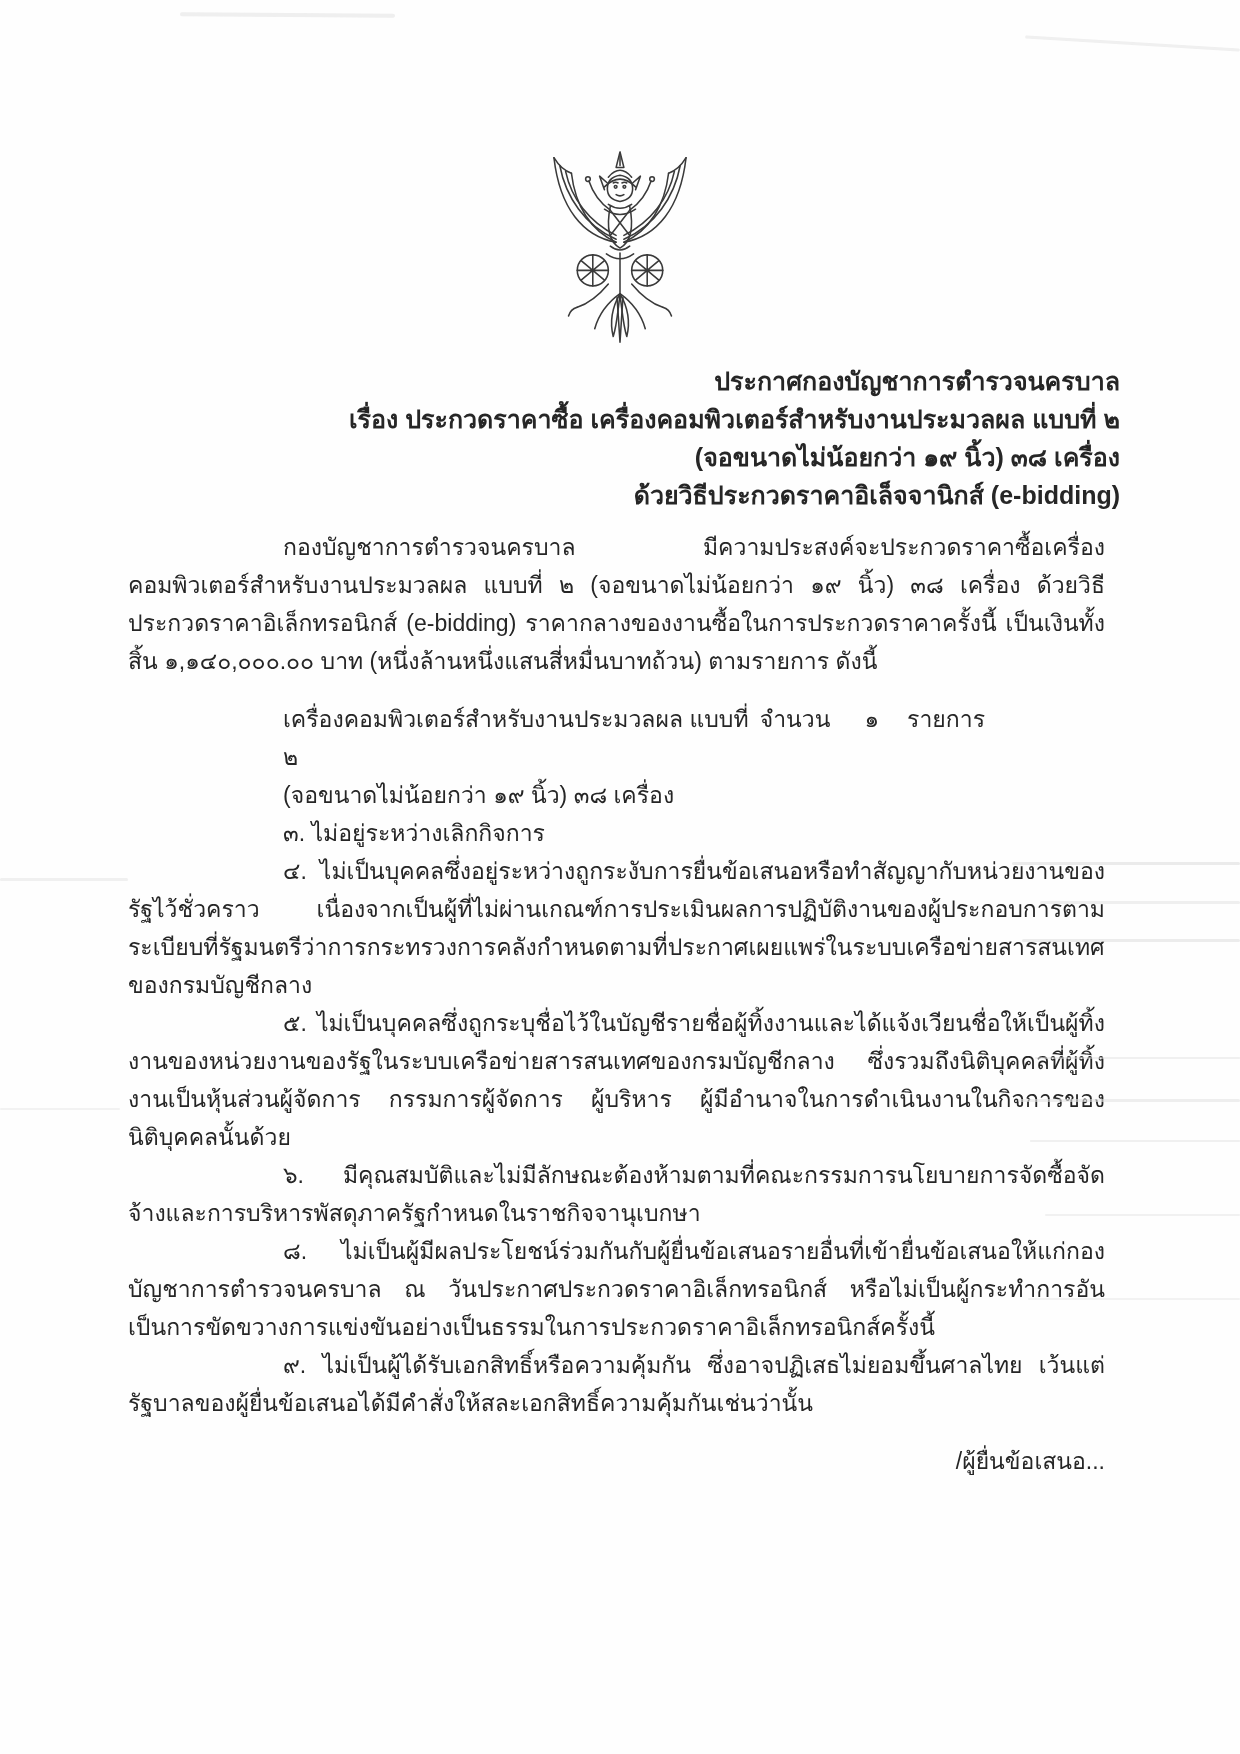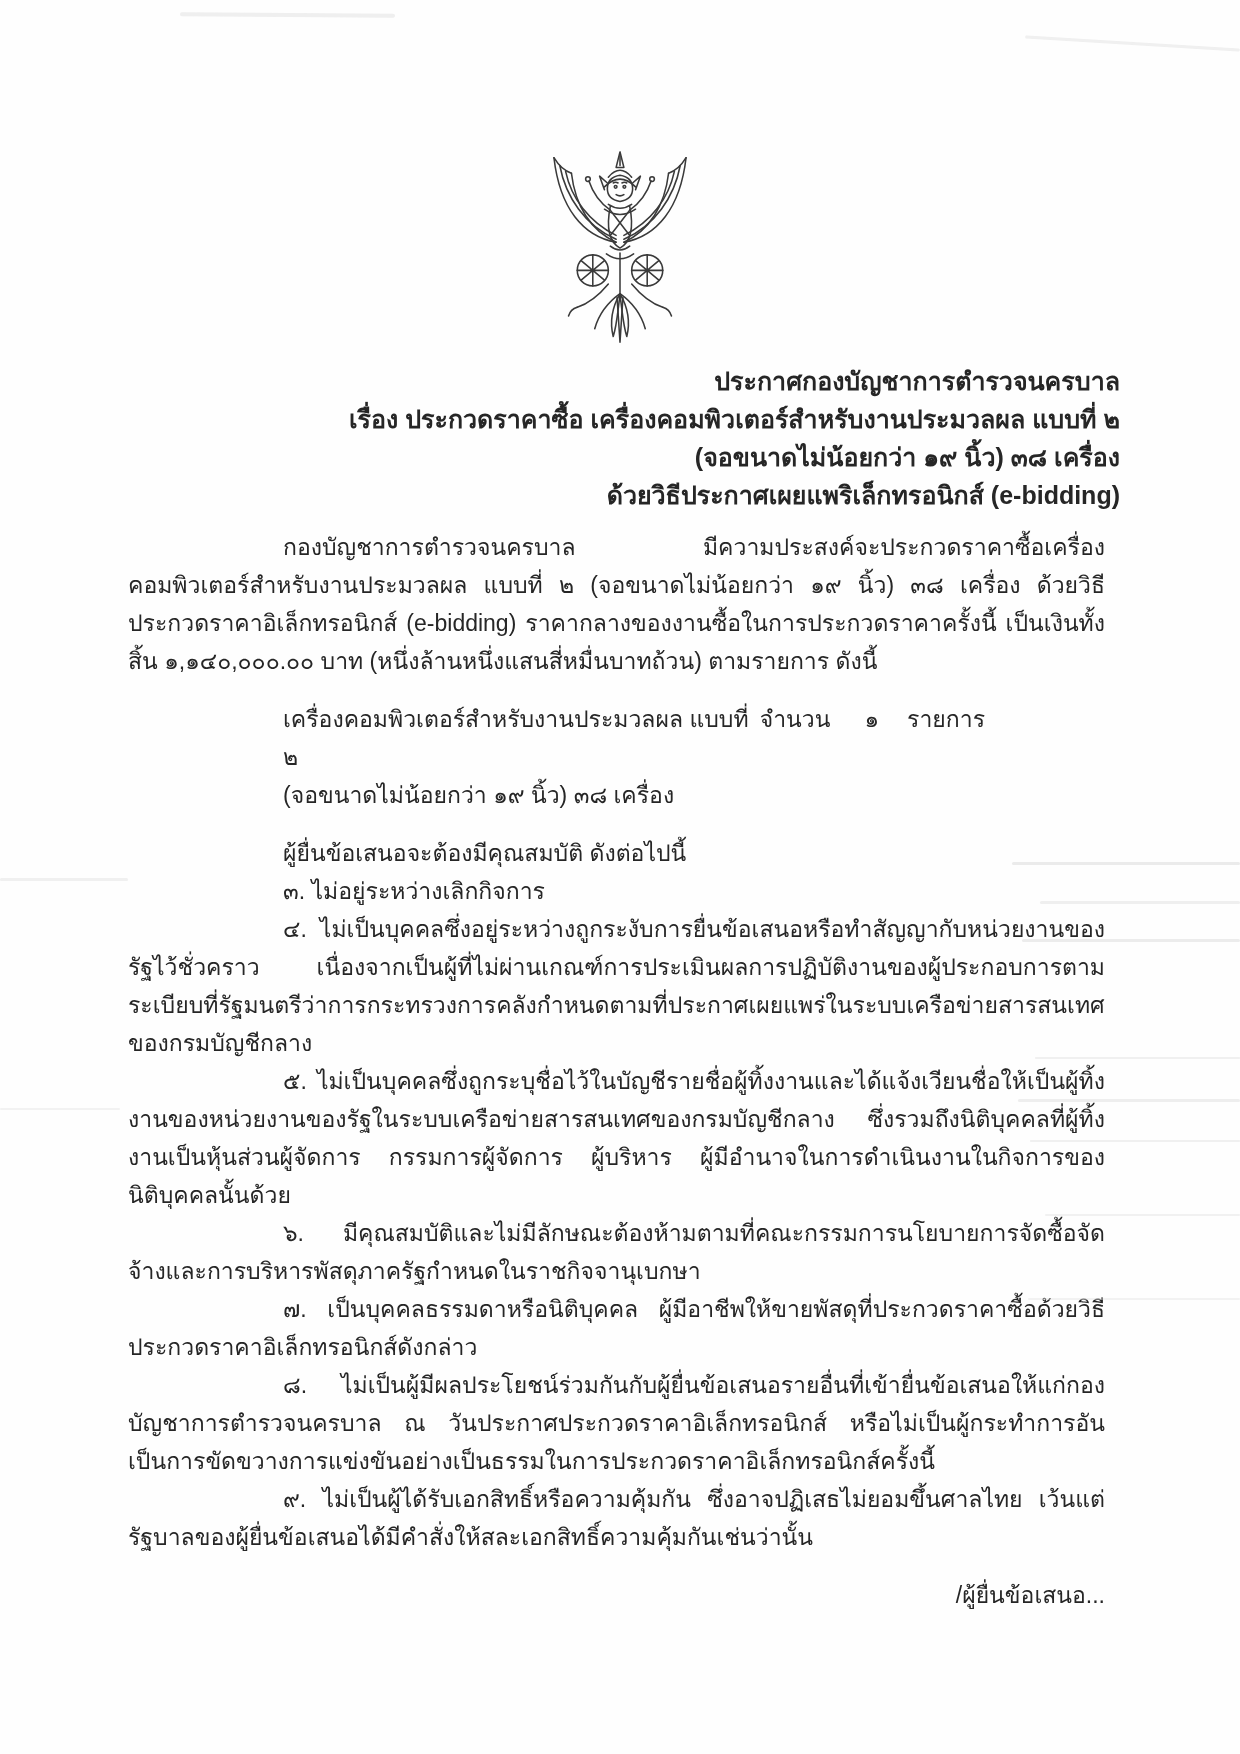--- a/index.html
+++ b/index.html
@@ -169,43 +169,41 @@
       <path d="M87 154 L90 200 L93 154"></path>
       <path d="M90 150 C76 160 68 172 64 186"></path>
       <path d="M90 150 C104 160 112 172 116 186"></path>
     </svg>
   </div>
 
   <div class="title-block">
     <div class="title-line">ประกาศกองบัญชาการตำรวจนครบาล</div>
     <div class="title-line">เรื่อง ประกวดราคาซื้อ เครื่องคอมพิวเตอร์สำหรับงานประมวลผล แบบที่ ๒</div>
     <div class="title-line">(จอขนาดไม่น้อยกว่า ๑๙ นิ้ว) ๓๘ เครื่อง</div>
-    <div class="title-line">ด้วยวิธีประกาศเผยแพริเล็กทรอนิกส์ (e-bidding)</div>
+    <div class="title-line">ด้วยวิธีประกวดราคาอิเล็จจานิกส์ (e-bidding)</div>
   </div>
 
   <div class="content">
 
     <p class="para indent">กองบัญชาการตำรวจนครบาล มีความประสงค์จะประกวดราคาซื้อเครื่องคอมพิวเตอร์สำหรับงานประมวลผล แบบที่ ๒ (จอขนาดไม่น้อยกว่า ๑๙ นิ้ว) ๓๘ เครื่อง ด้วยวิธีประกวดราคาอิเล็กทรอนิกส์ (e-bidding) ราคากลางของงานซื้อในการประกวดราคาครั้งนี้ เป็นเงินทั้งสิ้น ๑,๑๔๐,๐๐๐.๐๐ บาท (หนึ่งล้านหนึ่งแสนสี่หมื่นบาทถ้วน) ตามรายการ ดังนี้</p>
 
     <div class="item-block">
       <div class="item-line1">
         <span>เครื่องคอมพิวเตอร์สำหรับงานประมวลผล แบบที่ ๒</span>
         <span class="item-qty">
           <span>จำนวน</span><span class="qty-num">๑</span><span class="qty-unit">รายการ</span>
         </span>
       </div>
       <div>(จอขนาดไม่น้อยกว่า ๑๙ นิ้ว) ๓๘ เครื่อง</div>
     </div>
 
-    <p class="para indent qual-heading">ผู้ยื่นข้อเสนอจะต้องมีคุณสมบัติ ดังต่อไปนี้</p>
 
     <p class="para indent"><span>๓.</span> <span>ไม่อยู่ระหว่างเลิกกิจการ</span></p>
     <p class="para indent"><span>๔.</span> <span>ไม่เป็นบุคคลซึ่งอยู่ระหว่างถูกระงับการยื่นข้อเสนอหรือทำสัญญากับหน่วยงานของรัฐไว้ชั่วคราว เนื่องจากเป็นผู้ที่ไม่ผ่านเกณฑ์การประเมินผลการปฏิบัติงานของผู้ประกอบการตามระเบียบที่รัฐมนตรีว่าการกระทรวงการคลังกำหนดตามที่ประกาศเผยแพร่ในระบบเครือข่ายสารสนเทศของกรมบัญชีกลาง</span></p>
     <p class="para indent"><span>๕.</span> <span>ไม่เป็นบุคคลซึ่งถูกระบุชื่อไว้ในบัญชีรายชื่อผู้ทิ้งงานและได้แจ้งเวียนชื่อให้เป็นผู้ทิ้งงานของหน่วยงานของรัฐในระบบเครือข่ายสารสนเทศของกรมบัญชีกลาง ซึ่งรวมถึงนิติบุคคลที่ผู้ทิ้งงานเป็นหุ้นส่วนผู้จัดการ กรรมการผู้จัดการ ผู้บริหาร ผู้มีอำนาจในการดำเนินงานในกิจการของนิติบุคคลนั้นด้วย</span></p>
     <p class="para indent"><span>๖.</span> <span>มีคุณสมบัติและไม่มีลักษณะต้องห้ามตามที่คณะกรรมการนโยบายการจัดซื้อจัดจ้างและการบริหารพัสดุภาครัฐกำหนดในราชกิจจานุเบกษา</span></p>
-    <p class="para indent"><span>๗.</span> <span>เป็นบุคคลธรรมดาหรือนิติบุคคล ผู้มีอาชีพให้ขายพัสดุที่ประกวดราคาซื้อด้วยวิธีประกวดราคาอิเล็กทรอนิกส์ดังกล่าว</span></p>
     <p class="para indent"><span>๘.</span> <span>ไม่เป็นผู้มีผลประโยชน์ร่วมกันกับผู้ยื่นข้อเสนอรายอื่นที่เข้ายื่นข้อเสนอให้แก่กองบัญชาการตำรวจนครบาล ณ วันประกาศประกวดราคาอิเล็กทรอนิกส์ หรือไม่เป็นผู้กระทำการอันเป็นการขัดขวางการแข่งขันอย่างเป็นธรรมในการประกวดราคาอิเล็กทรอนิกส์ครั้งนี้</span></p>
     <p class="para indent"><span>๙.</span> <span>ไม่เป็นผู้ได้รับเอกสิทธิ์หรือความคุ้มกัน ซึ่งอาจปฏิเสธไม่ยอมขึ้นศาลไทย เว้นแต่รัฐบาลของผู้ยื่นข้อเสนอได้มีคำสั่งให้สละเอกสิทธิ์ความคุ้มกันเช่นว่านั้น</span></p>
 
     <p class="footer-note">/ผู้ยื่นข้อเสนอ...</p>
 
   </div>
 </div>
 
 </body></html>

